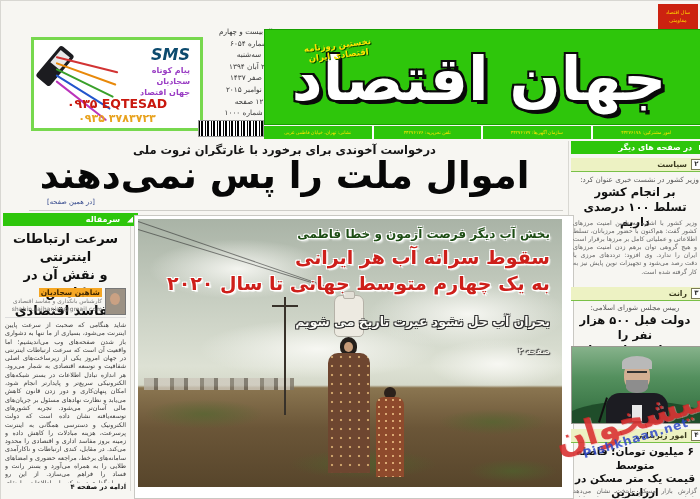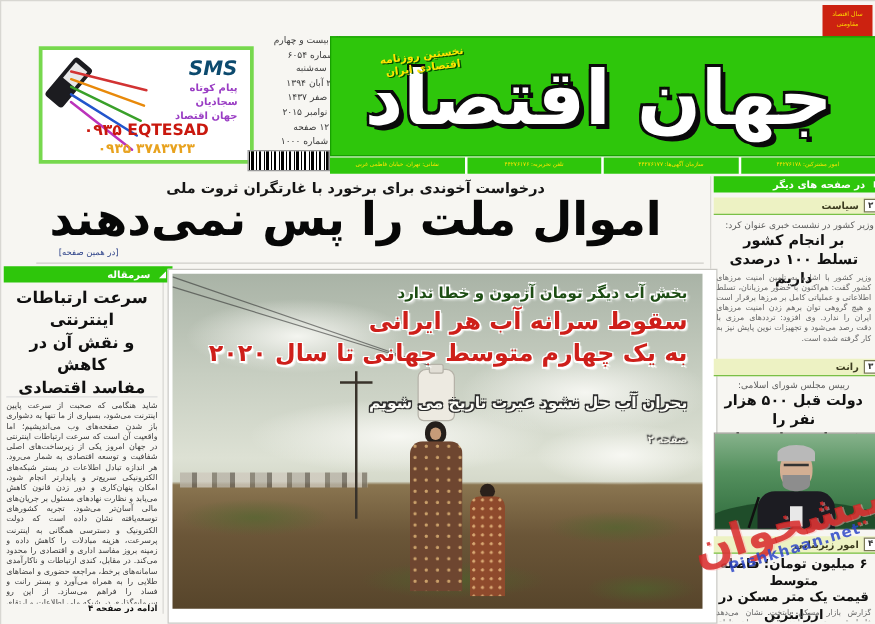--- a/index.html
+++ b/index.html
@@ -202,20 +202,28 @@
 
   <div class="abs rtl green-bar" id="edit-bar">
     <span class="bar-icon"></span>
     <span>سرمقاله</span>
   </div>
   <div class="abs rtl" id="edit-title">
     <div>سرعت ارتباطات اینترنتی</div>
     <div>و نقش آن در کاهش</div>
     <div>مفاسد اقتصادی</div>
   </div>
+  <div class="abs" id="edit-author">
+    <div class="photo">
+        <div class="face"></div>
+      </div>
+    <div class="name rtl"><b>شاهین سجادیان</b></div>
+    <div class="desc rtl">کارشناس بانکداری و مفاسد اقتصادی</div>
+    <div class="email">shahin.sajhanian@gmail.com</div>
+  </div>
   <div class="abs" id="edit-rule"></div>
   <div class="abs rtl" id="edit-body">شاید هنگامی که صحبت از سرعت پایین اینترنت می‌شود، بسیاری از ما تنها به دشواری باز شدن صفحه‌های وب می‌اندیشیم؛ اما واقعیت آن است که سرعت ارتباطات اینترنتی در جهان امروز یکی از زیرساخت‌های اصلی شفافیت و توسعه اقتصادی به شمار می‌رود. هر اندازه تبادل اطلاعات در بستر شبکه‌های الکترونیکی سریع‌تر و پایدارتر انجام شود، امکان پنهان‌کاری و دور زدن قانون کاهش می‌یابد و نظارت نهادهای مسئول بر جریان‌های مالی آسان‌تر می‌شود. تجربه کشورهای توسعه‌یافته نشان داده است که دولت الکترونیک و دسترسی همگانی به اینترنت پرسرعت، هزینه مبادلات را کاهش داده و زمینه بروز مفاسد اداری و اقتصادی را محدود می‌کند. در مقابل، کندی ارتباطات و ناکارآمدی سامانه‌های برخط، مراجعه حضوری و امضاهای طلایی را به همراه می‌آورد و بستر رانت و فساد را فراهم می‌سازد. از این رو سرمایه‌گذاری در شبکه ملی اطلاعات و ارتقای پهنای باند را باید نه هزینه، بلکه سرمایه‌گذاری برای سلامت اقتصاد دانست و با تدوین قوانین روشن، مسیر شفافیت را هموار کرد.</div>
   <div class="abs rtl" id="edit-more">ادامه در صفحه ۴</div>
 
   <div class="abs" id="photo-frame">
     <div id="photo">
       <div class="cloud" style="left:10px;top:20px;width:180px;height:60px;"></div>
       <div class="cloud" style="left:230px;top:60px;width:200px;height:70px;"></div>
       <div class="cloud" style="left:60px;top:100px;width:240px;height:60px;"></div>
       <div class="cloud" style="left:290px;top:120px;width:140px;height:50px;"></div>
@@ -227,21 +235,21 @@
       <div class="patch" style="left:6px;top:180px;width:120px;height:30px;"></div>
       <div class="patch" style="left:300px;top:190px;width:110px;height:26px;"></div>
       <div class="patch" style="left:150px;top:230px;width:150px;height:30px;"></div>
       <div class="patch" style="left:330px;top:240px;width:90px;height:24px;"></div>
       <div id="jug"></div>
       <div id="woman-head"></div>
       <div id="woman-face"></div>
       <div id="woman-body"></div>
       <div id="child-head"></div>
       <div id="child-body"></div>
-      <div class="ph-txt rtl" id="ph-kicker">بخش آب دیگر تومان آزمون و خطا ندارد</div>
+      <div class="ph-txt rtl" id="ph-kicker">بخش آب دیگر فرصت آزمون و خطا فاطمی</div>
       <div class="ph-txt rtl ph-title" id="ph-title1">سقوط سرانه آب هر ایرانی</div>
       <div class="ph-txt rtl ph-title" id="ph-title2">به یک چهارم متوسط جهانی تا سال ۲۰۲۰</div>
       <div class="ph-txt rtl" id="ph-sub">بحران آب حل نشود عبرت تاریخ می شویم</div>
       <div class="ph-txt rtl" id="ph-pageref">صفحه ۲</div>
     </div>
   </div>
 
   <div class="abs rtl green-bar" id="rail-bar">
     <span style="display:inline-block;width:5px;height:5px;background:#fff;margin-left:4px;"></span>
     <span>در صفحه های دیگر</span>

